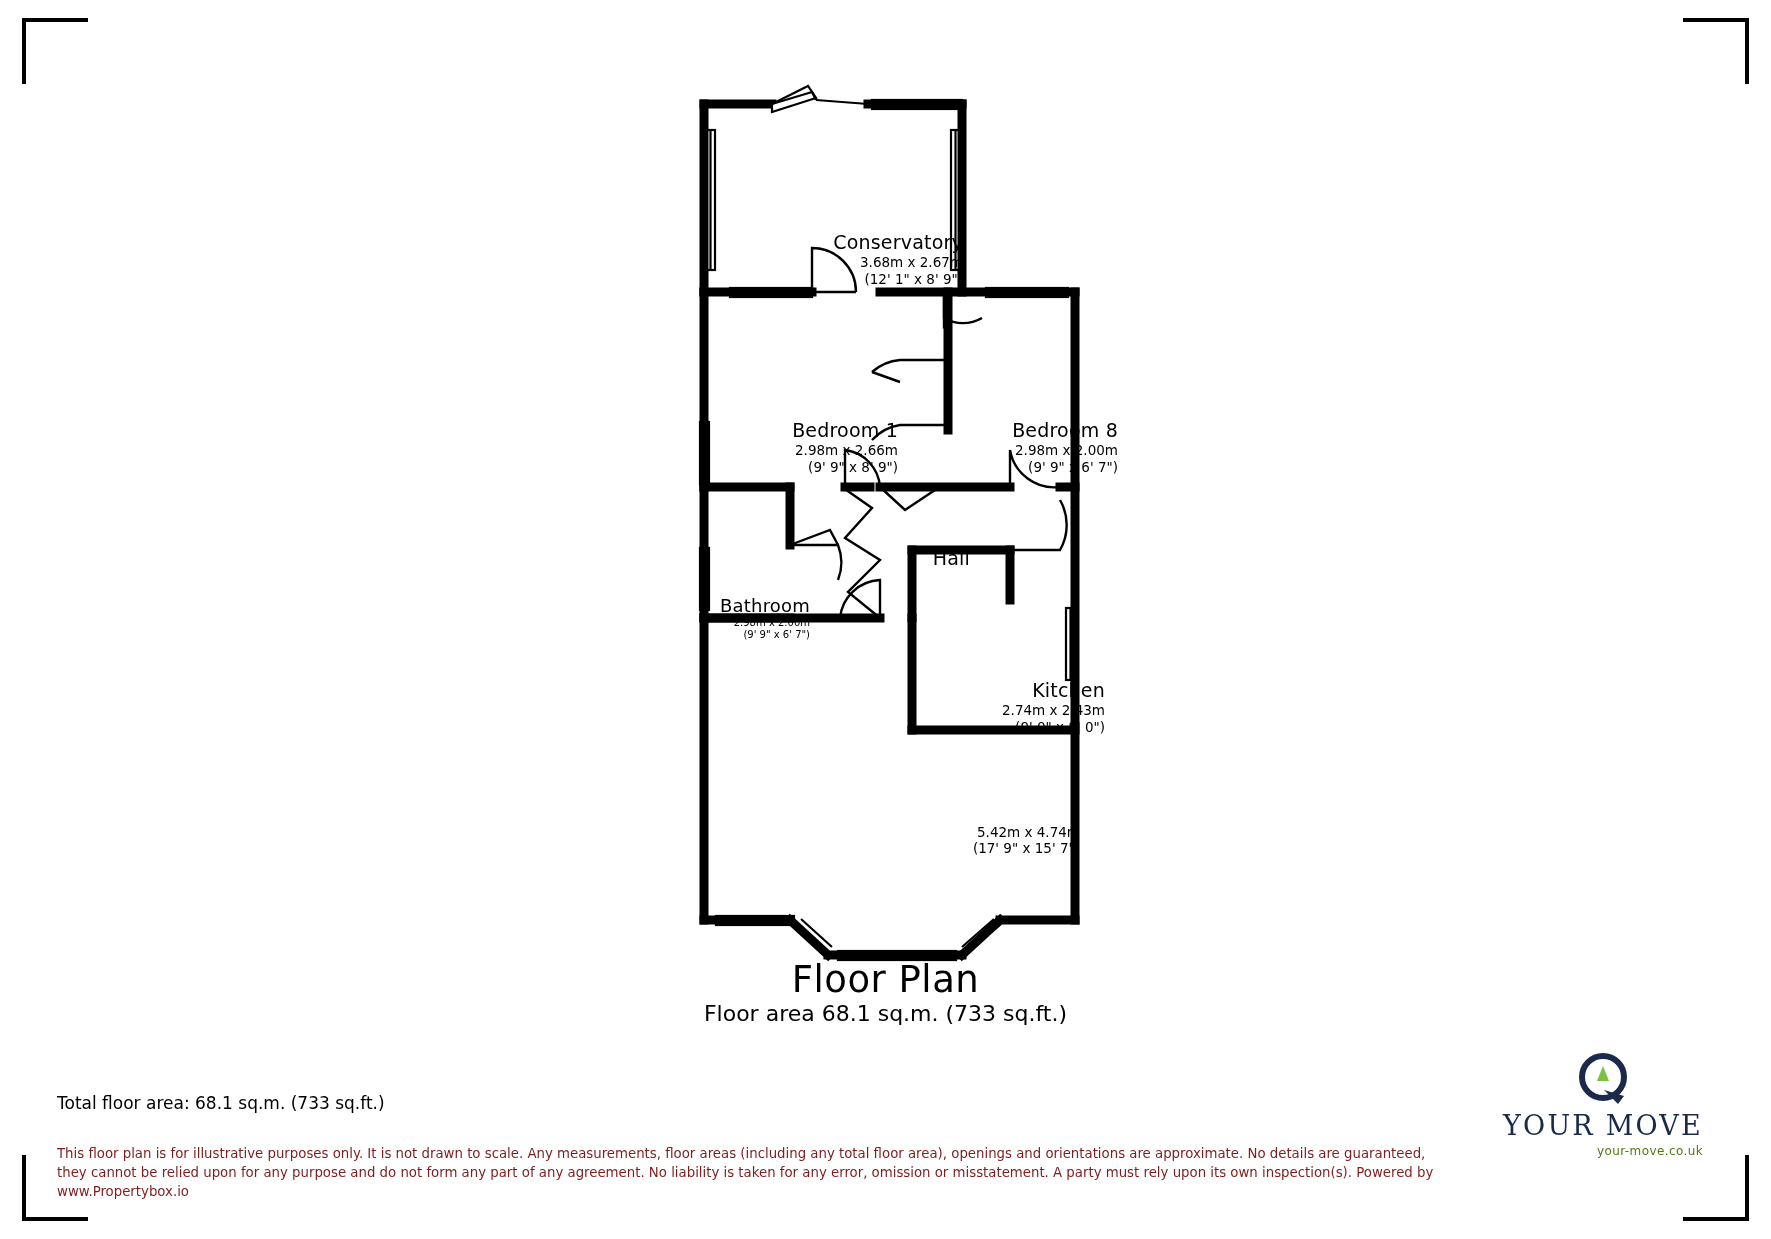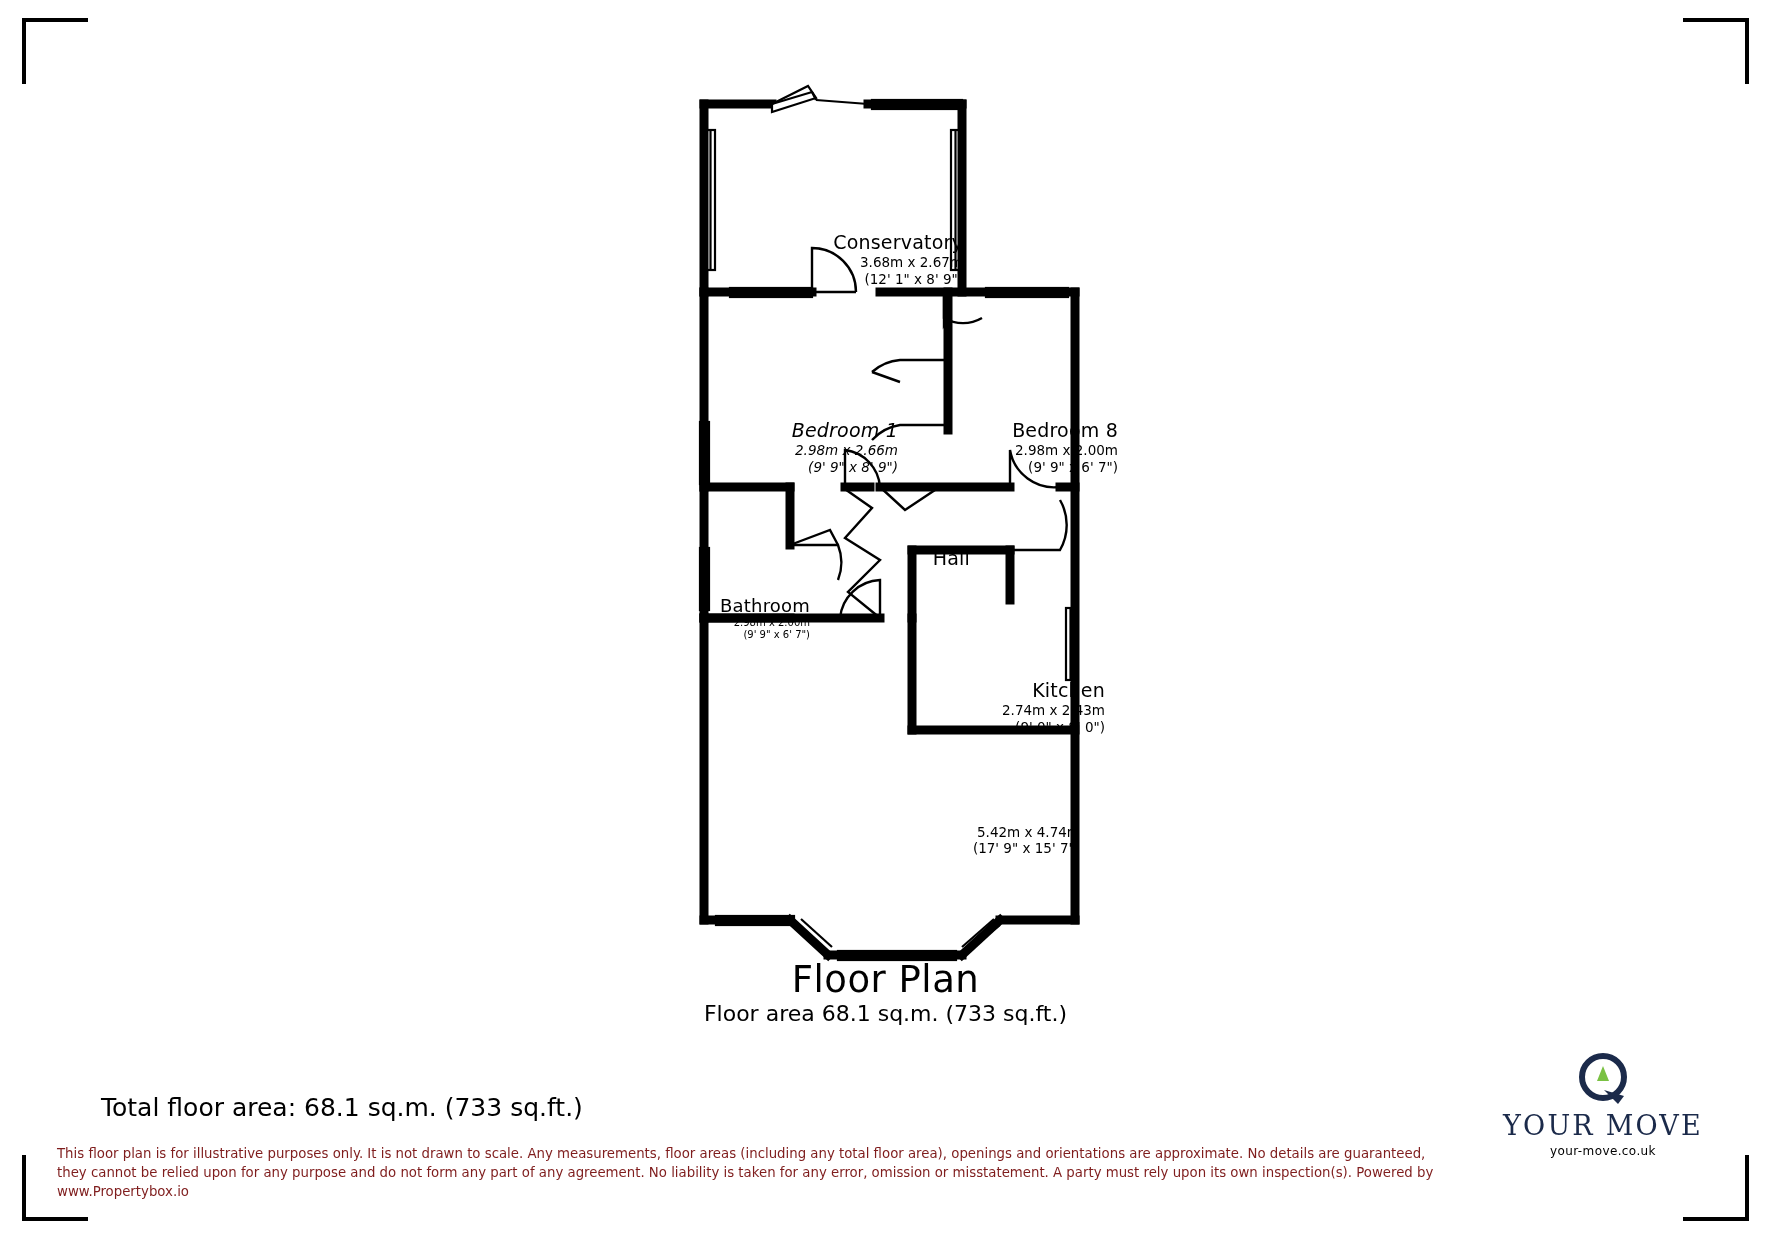--- a/index.html
+++ b/index.html
@@ -73,22 +73,21 @@
     width: 1771px;
     text-align: center;
     font-size: 22px;
   }
 
   
   #total-area {
     position: absolute;
     left: 57px;
     top: 1093px;
-    font-size: 25px;
-    margin-left: 44px;
+    font-size: 17px;
   }
   #disclaimer {
     position: absolute;
     left: 57px;
     top: 1145px;
     width: 1390px;
     font-size: 13.3px;
     line-height: 1.42;
     color: #7f1d1d;
   }
@@ -107,23 +106,24 @@
     margin: 0 auto 2px auto;
   }
   #logo .wordmark {
     font-size: 27px;
     letter-spacing: 2.2px;
     color: #1b2a4a;
     font-family: "DejaVu Serif", serif;
   }
   #logo .url {
     font-size: 12px;
-    color: #000000;
+    color: #4d7c0f;
     letter-spacing: .4px;
     margin-top: 3px;
+    text-align: right;
   }
 </style>
 </head>
 <body>
 
 <div class="crop tl"></div>
 <div class="crop tr"></div>
 <div class="crop bl"></div>
 <div class="crop br"></div>
 
@@ -250,21 +250,21 @@
     <line x1="994" y1="919" x2="962" y2="947"></line>
   </g>
 </svg>
 
 <div class="room-label" style="left:733px; top:192px; width:230px;">
   <div class="rname">Conservatory</div>
   <div class="rdim">3.68m x 2.67m</div>
   <div class="rdim">(12' 1" x 8' 9")</div>
 </div>
 
-<div class="room-label" style="left:678px; top:380px; width:220px;font-style:italic;">
+<div class="room-label" style="left:678px; top:380px; width:220px;">
   <div class="rname">Bedroom 1</div>
   <div class="rdim">2.98m x 2.66m</div>
   <div class="rdim">(9' 9" x 8' 9")</div>
 </div>
 
 <div class="room-label" style="left:898px; top:380px; width:220px;">
   <div class="rname">Bedroom 8</div>
   <div class="rdim">2.98m x 2.00m</div>
   <div class="rdim">(9' 9" x 6' 7")</div>
 </div>

